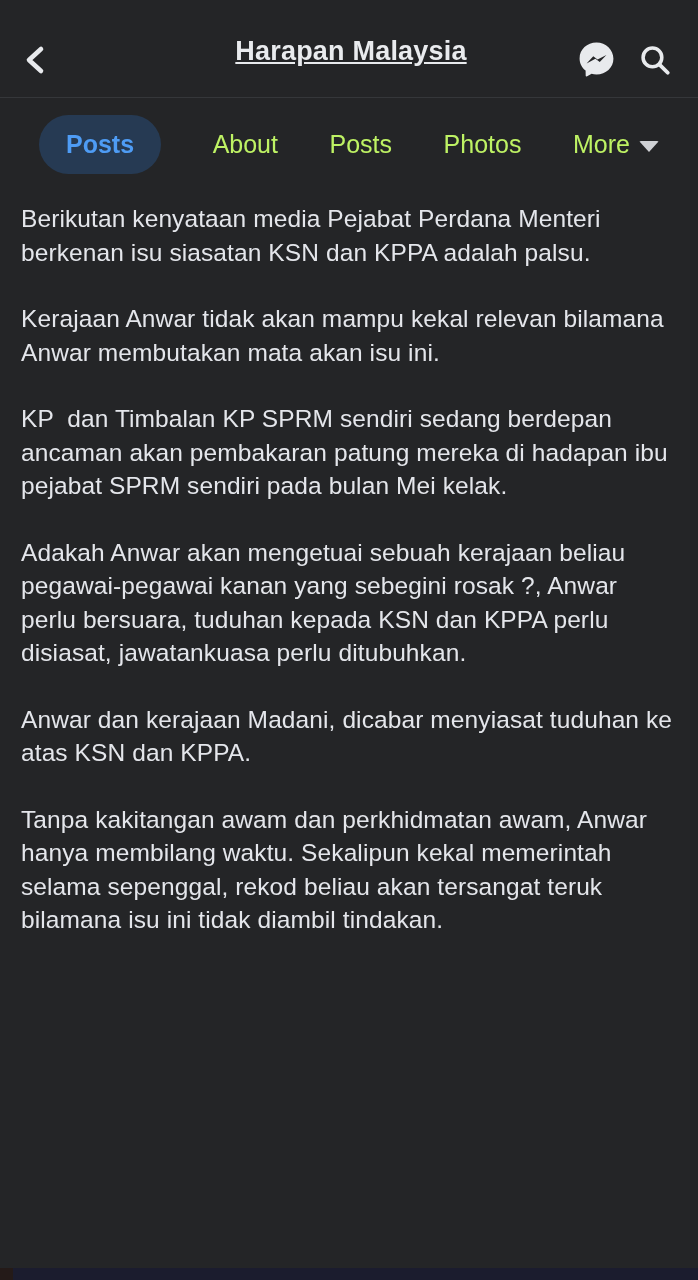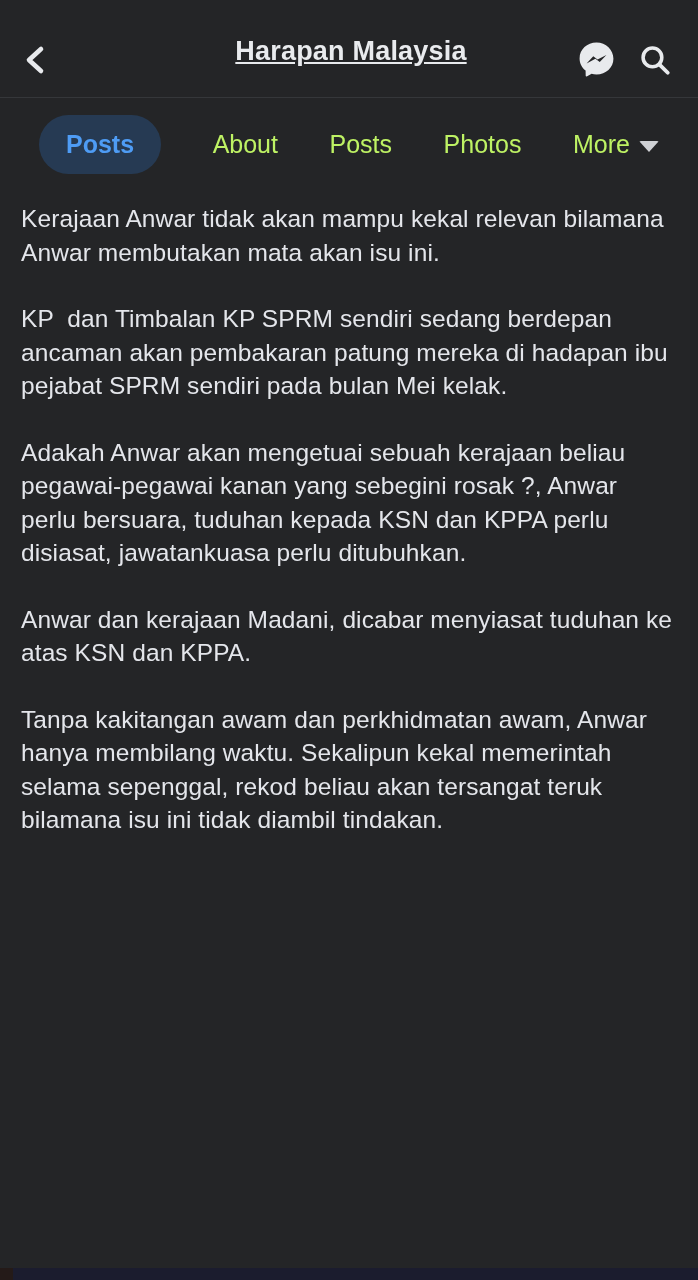--- a/index.html
+++ b/index.html
@@ -180,20 +180,21 @@
     <div class="tab">
       <span>Photos</span>
     </div>
     <div class="tab">
       <span>More</span>
       <span class="caret-down"></span>
     </div>
   </div>
 
   <div class="post">
+    <p>Berikutan kenyataan media Pejabat Perdana Menteri berkenan isu siasatan KSN dan KPPA adalah palsu.</p>
     <p>Kerajaan Anwar tidak akan mampu kekal relevan bilamana Anwar membutakan mata akan isu ini.</p>
     <p>KP  dan Timbalan KP SPRM sendiri sedang berdepan ancaman akan pembakaran patung mereka di hadapan ibu pejabat SPRM sendiri pada bulan Mei kelak.</p>
     <p>Adakah Anwar akan mengetuai sebuah kerajaan beliau pegawai-pegawai kanan yang sebegini rosak ?, Anwar perlu bersuara, tuduhan kepada KSN dan KPPA perlu disiasat, jawatankuasa perlu ditubuhkan.</p>
     <p>Anwar dan kerajaan Madani, dicabar menyiasat tuduhan ke atas KSN dan KPPA.</p>
     <p>Tanpa kakitangan awam dan perkhidmatan awam, Anwar hanya membilang waktu. Sekalipun kekal memerintah selama sepenggal, rekod beliau akan tersangat teruk bilamana isu ini tidak diambil tindakan.</p>
   </div>
 
   <div class="attachment-edge">
     <div class="notch"></div>
   </div>

